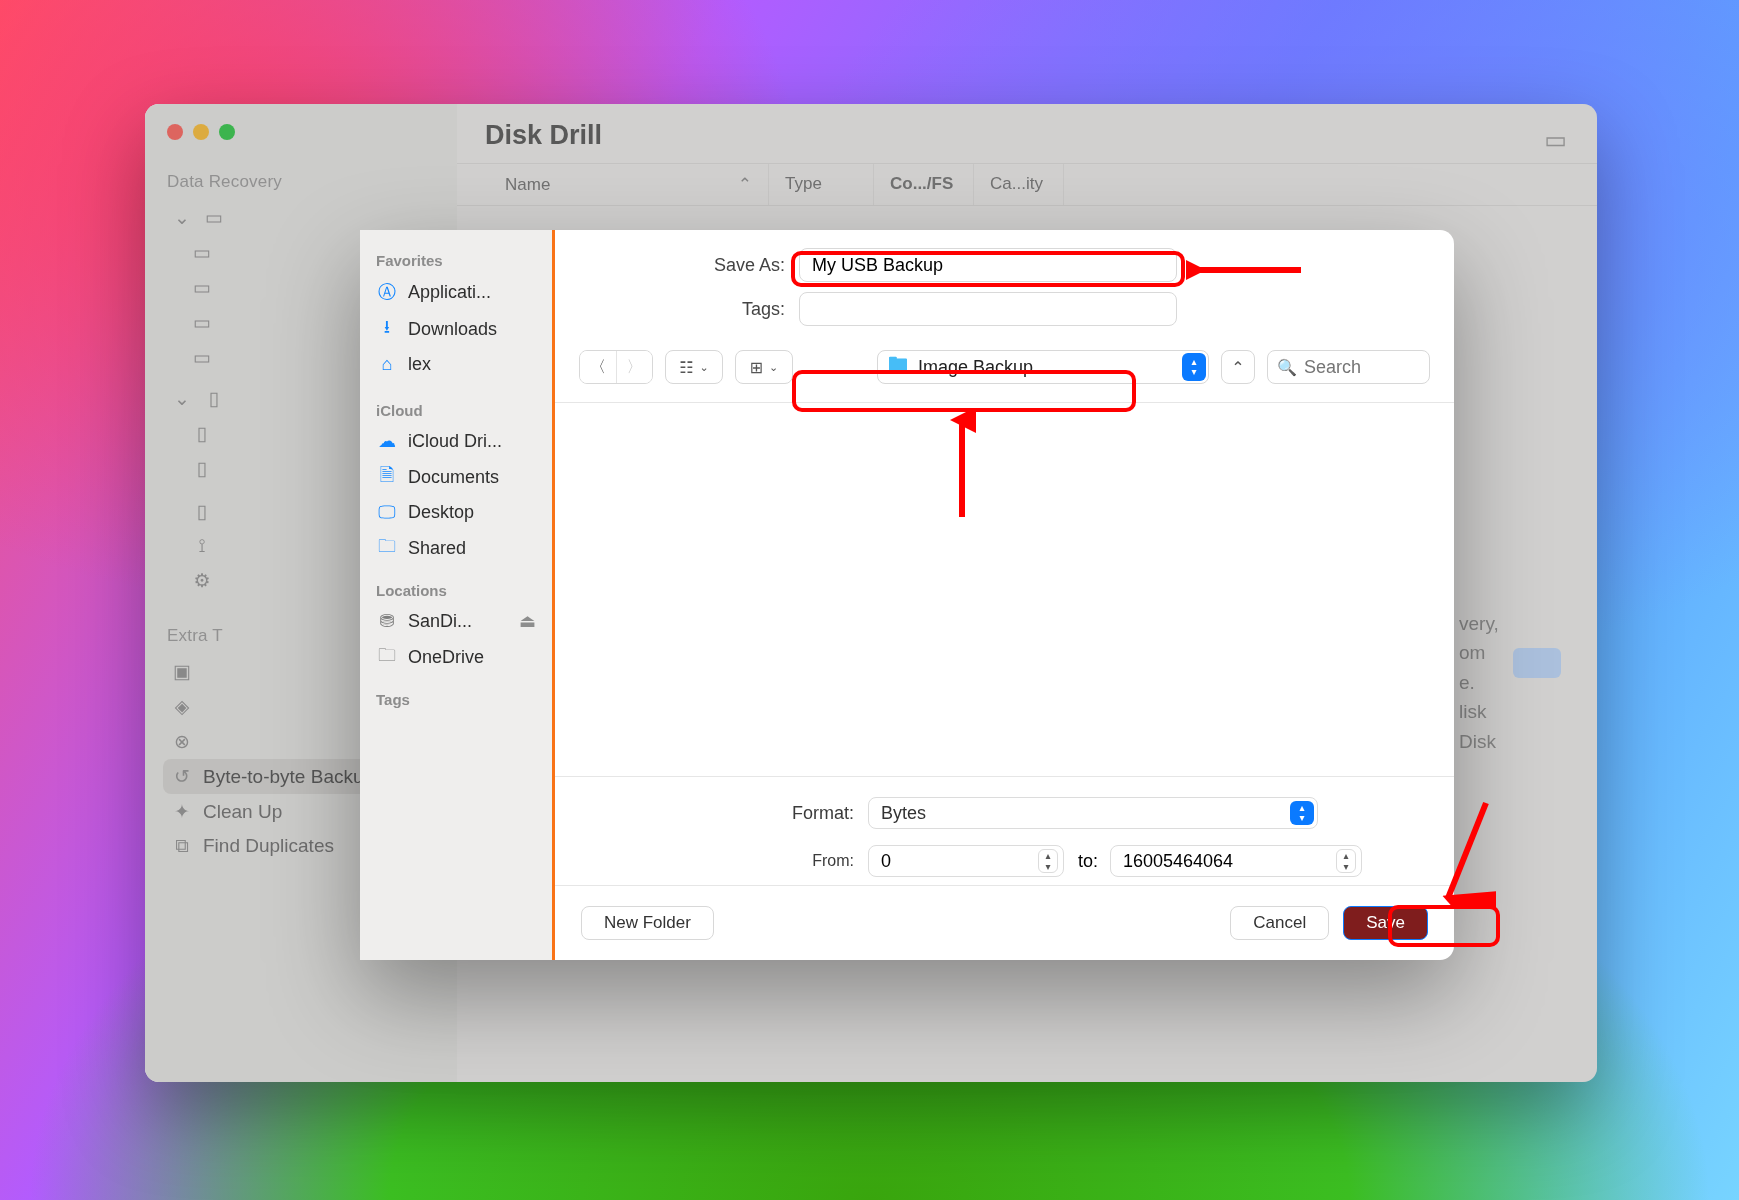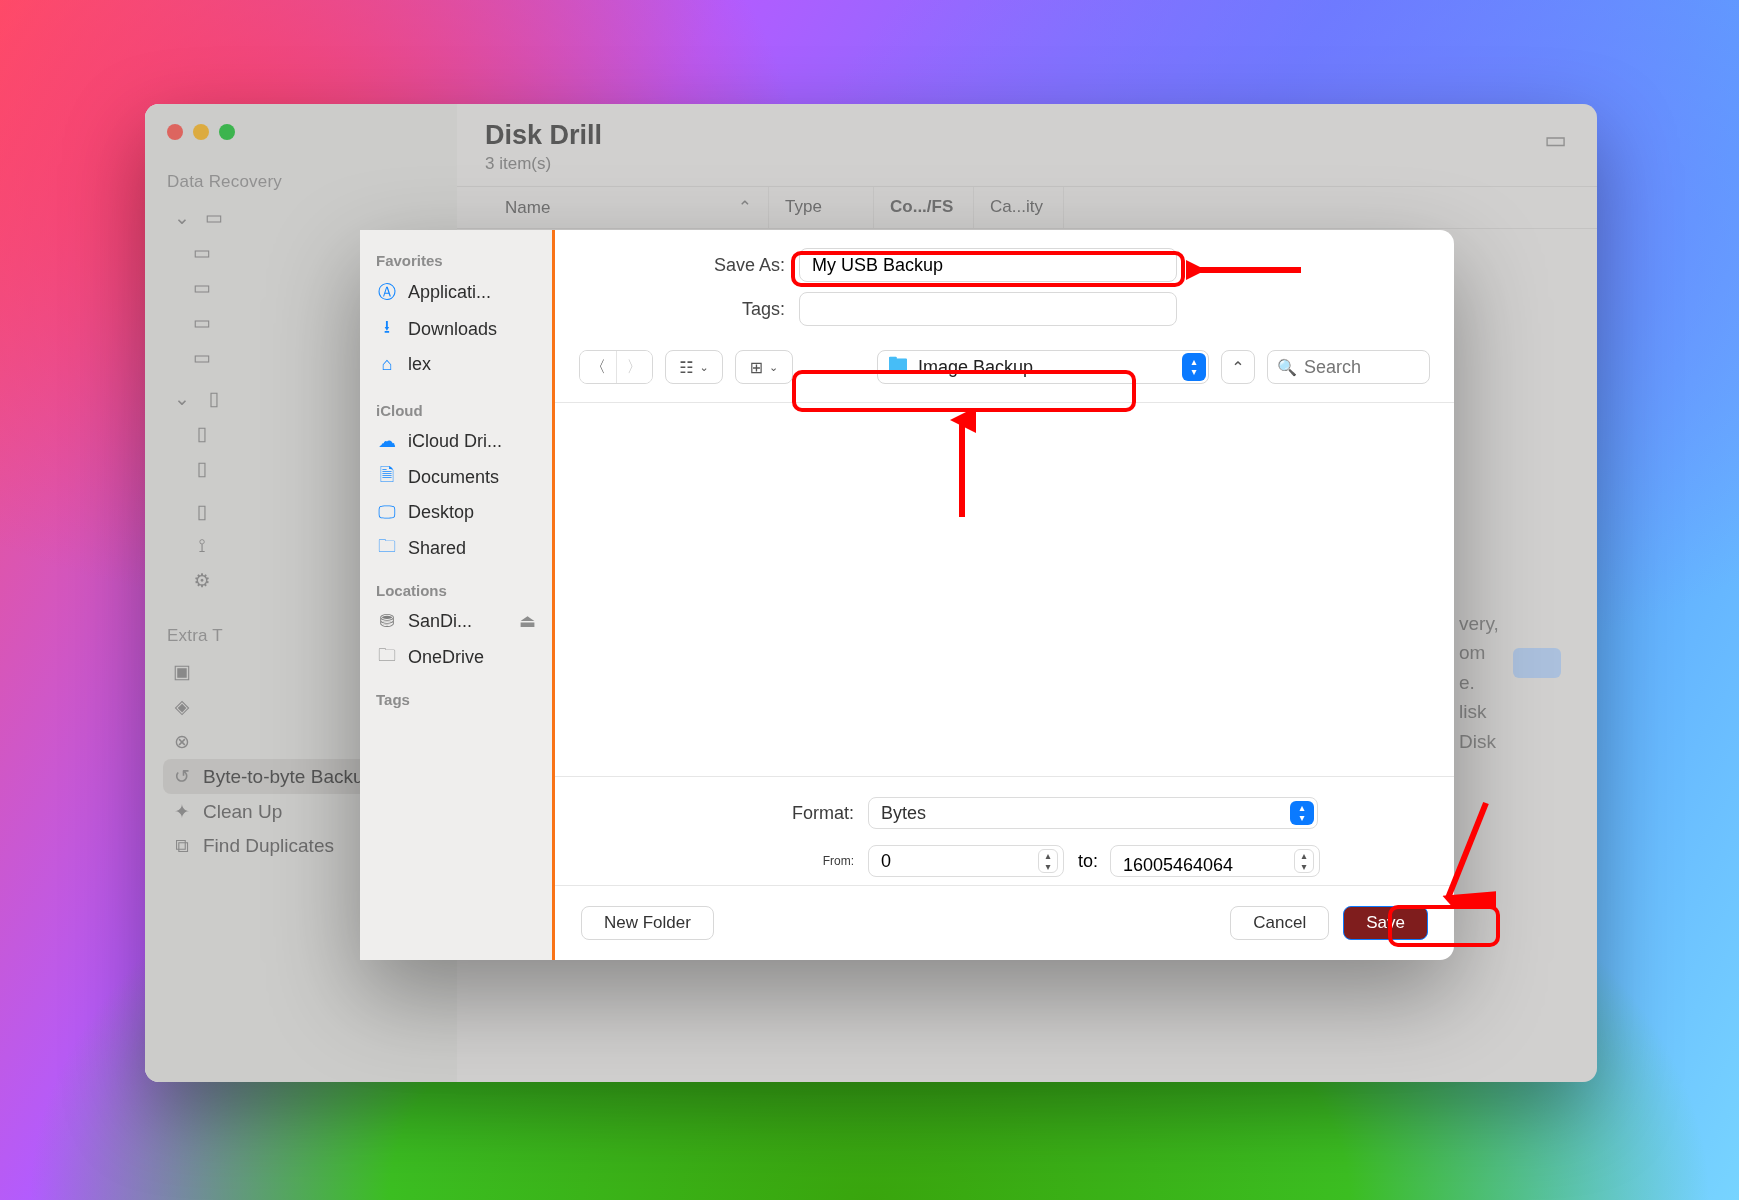--- a/index.html
+++ b/index.html
@@ -84,21 +84,21 @@
   .divider{height:1px;background:#e6e6e6;}
 
   .browser-area{flex:1;}
 
   .format-block{padding:20px 24px 8px 24px;}
   .format-row{display:flex;align-items:center;gap:14px;margin-bottom:16px;}
   .format-row .flab{width:275px;text-align:right;font-size:18px;color:#3b3b3b;}
   .select-box{position:relative;flex:0 0 450px;height:32px;border:1px solid #dcdcdc;border-radius:8px;background:#fff;display:flex;align-items:center;padding:0 12px;font-size:18px;color:#333;}
   .select-box .blue-stepper{position:absolute;right:3px;top:3px;bottom:3px;width:24px;background:#0a7aff;border-radius:6px;display:flex;flex-direction:column;justify-content:center;align-items:center;color:#fff;font-size:10px;line-height:1;}
   .range-row{display:flex;align-items:center;gap:14px;}
-  .range-row .flab{width:275px;text-align:right;font-size:12px;color:#3b3b3b;}
+  .range-row .flab{width:275px;text-align:right;font-size:16px;color:#3b3b3b;}
   .num-input{position:relative;width:196px;height:32px;border:1px solid #dcdcdc;border-radius:8px;background:#fff;display:flex;align-items:center;padding:0 30px 0 12px;font-size:18px;}
   .num-input .stepper{position:absolute;right:5px;top:3px;bottom:3px;width:20px;border:1px solid #dcdcdc;border-radius:6px;display:flex;flex-direction:column;}
   .num-input .stepper span{flex:1;display:flex;align-items:center;justify-content:center;font-size:10px;color:#555;}
 
   .footer-row{display:flex;align-items:center;padding:20px 26px;gap:14px;border-top:1px solid #e6e6e6;}
   .push{flex:1;}
   .mac-btn{height:34px;border:1px solid #d8d8d8;border-radius:8px;background:#fff;padding:0 22px;font-size:17px;color:#333;}
   .mac-btn.primary{background:#7f1d1d;color:#fff;border-color:#0a7aff;}
 
   
@@ -177,21 +177,20 @@
     </div>
     <div class="sb-item">
       <span class="sb-icon">⧉</span>
       <span>Find Duplicates</span>
     </div>
   </div>
 
   <div class="app-main">
     <div class="app-header">
       <div class="app-title">Disk Drill</div>
-      <div class="app-sub">3 item(s)</div>
       <div class="book-icon">▭</div>
     </div>
     <div class="columns-row">
       <div class="col name">
         <span>Name</span>
         <span style="color:#8a8a8a;">⌃</span>
       </div>
       <div class="col type"><span>Type</span></div>
       <div class="col cofs"><span>Co.../FS</span></div>
       <div class="col caity"><span>Ca...ity</span></div>
@@ -321,21 +320,21 @@
       <div class="range-row">
         <div class="flab">From:</div>
         <div class="num-input">
           <span>0</span>
           <span class="stepper">
               <span>▴</span>
               <span>▾</span>
             </span>
         </div>
         <div style="width:18px;text-align:center;font-size:18px;">to:</div>
-        <div class="num-input" style="width:210px;align-items:flex-end;">
+        <div class="num-input" style="width:252px;">
           <span>16005464064</span>
           <span class="stepper">
               <span>▴</span>
               <span>▾</span>
             </span>
         </div>
       </div>
     </div>
 
     <div class="footer-row">

